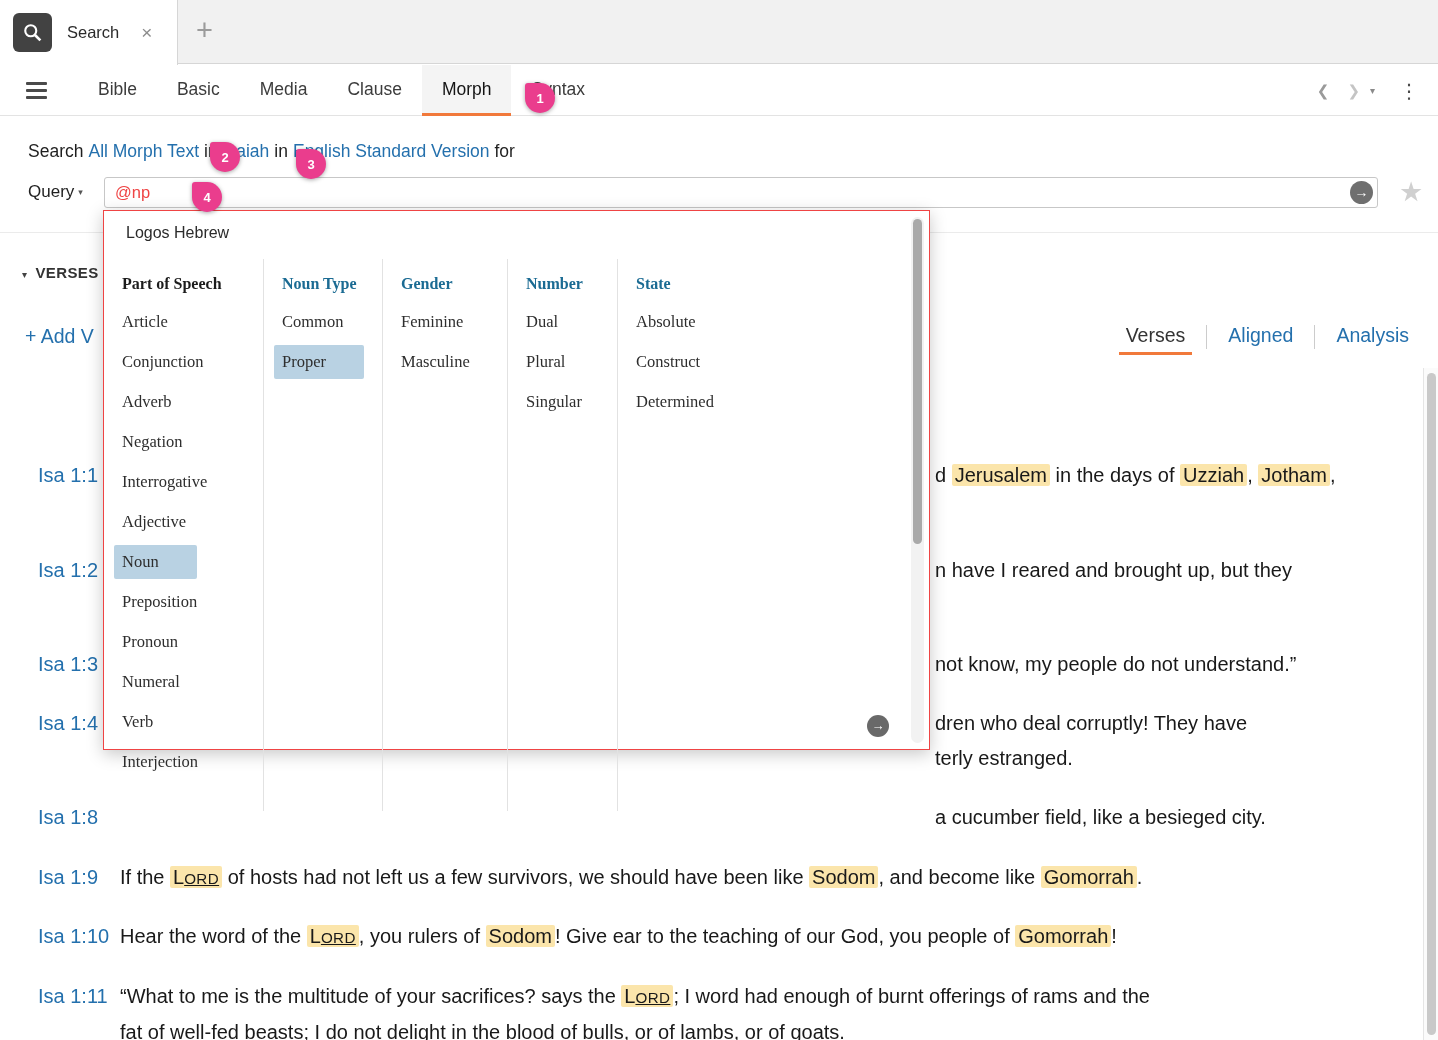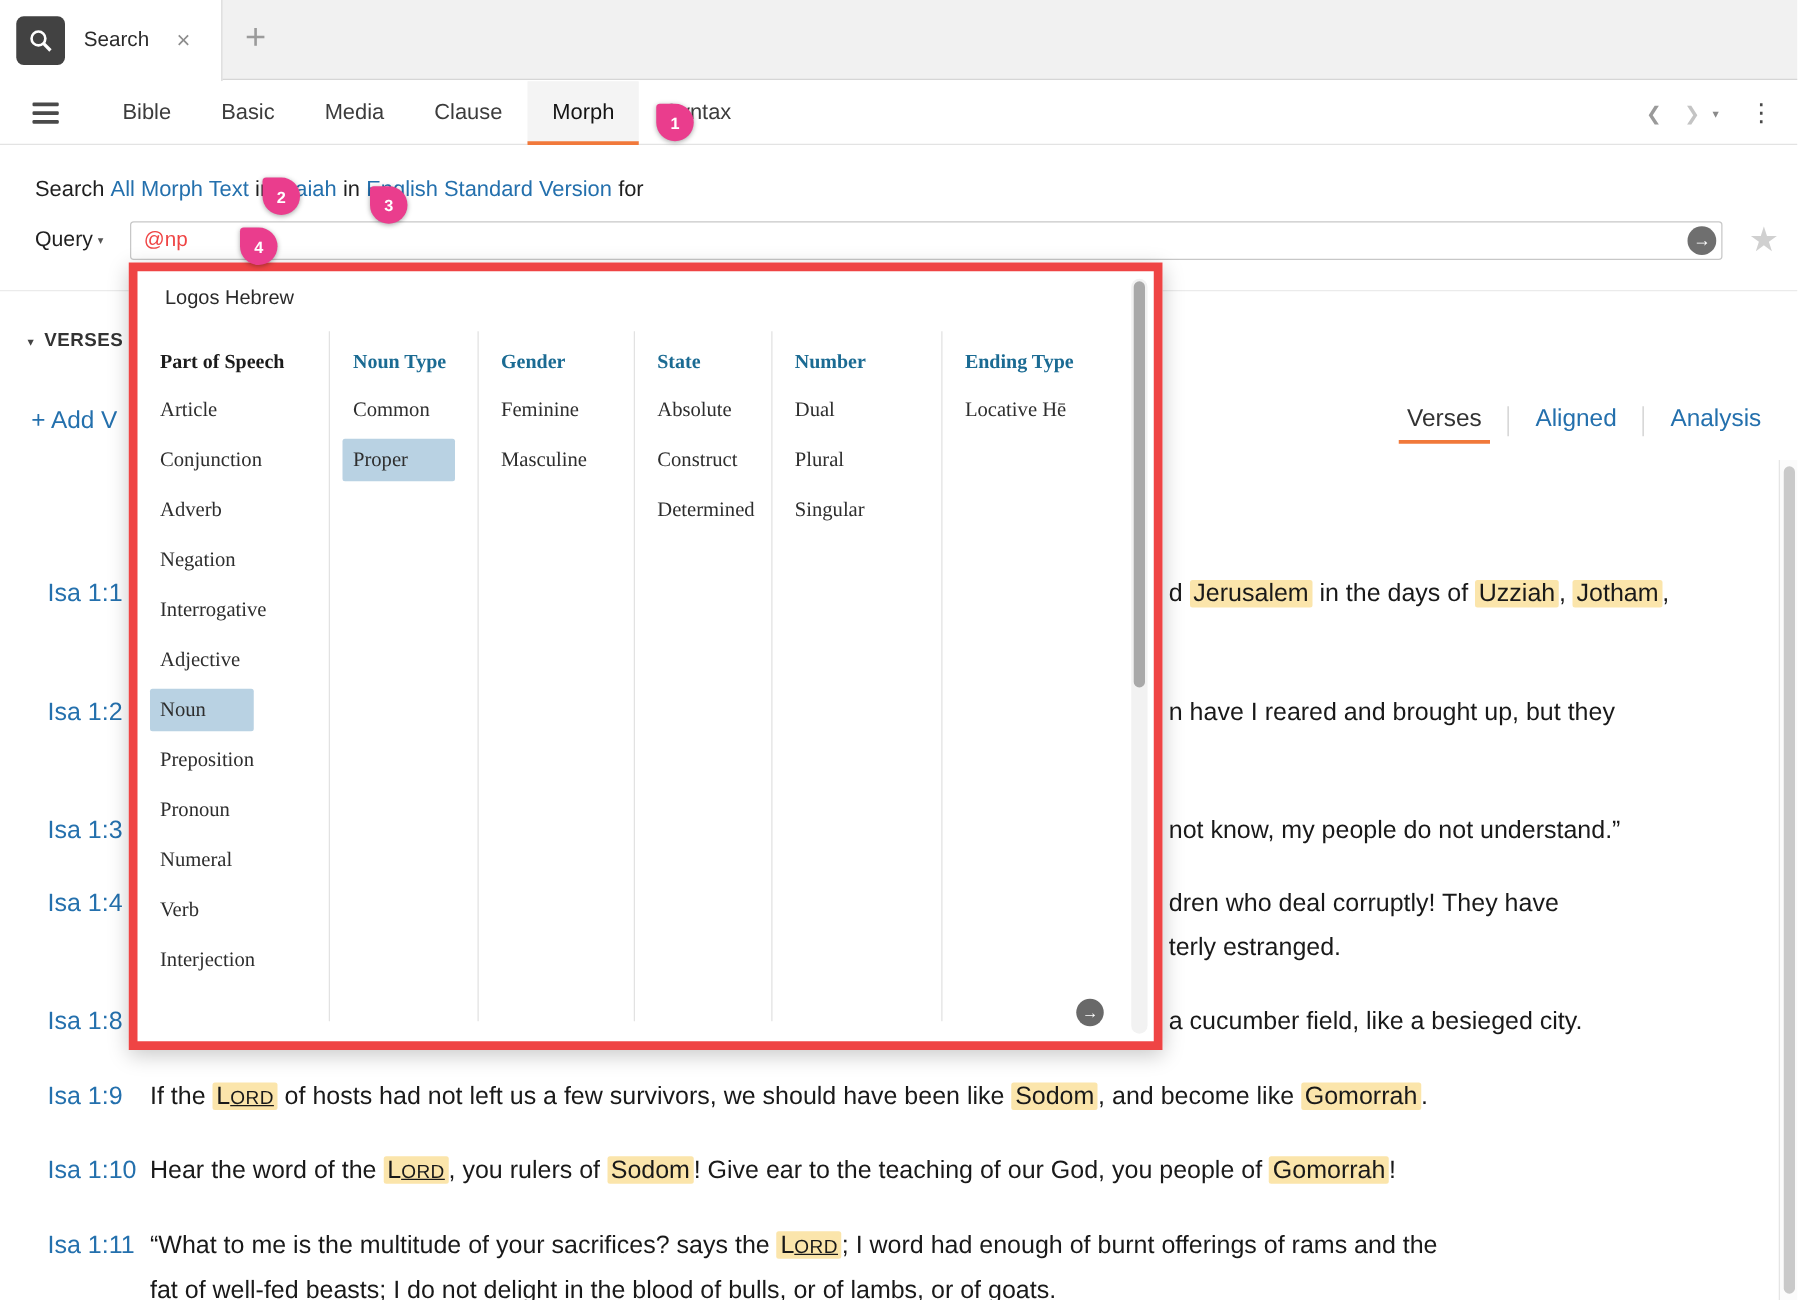--- a/index.html
+++ b/index.html
@@ -56,21 +56,21 @@
   .vrow { position:absolute; left:0; width:1420px; }
   .vref { position:absolute; left:38px; top:0; color:#2470ad; font-size:20px; line-height:35px; cursor:pointer; white-space:nowrap; }
   .vtext { font-size:20px; line-height:35px; color:#191919; }
   .vtext.occluded { margin-left:935px; }
   .vtext.normal { margin-left:120px; }
   .vline { white-space:nowrap; }
   .hl { background:#fbe5ab; padding:0 3px; border-radius:2px; }
   .sc-rest { font-size:0.76em; letter-spacing:0.4px;text-decoration:underline; }
 
   
-  .morph-panel { position:absolute; left:103px; top:210px; width:827px; height:630px; background:#fff; border:7px solid #ef4444; box-shadow:0 4px 16px rgba(0,0,0,0.22); z-index:30; }
+  .morph-panel { position:absolute; left:103px; top:210px; width:827px; height:540px; background:#fff; border:1px solid #ef4444; box-shadow:0 4px 16px rgba(0,0,0,0.22); z-index:30; }
   .mp-title { position:absolute; left:22px; top:13px; font-size:16px; color:#2b2b2b; cursor:pointer; }
   .mcol-wrap { position:absolute; left:0; top:48px; right:32px; height:552px; display:flex; }
   .mcol { padding-left:18px; border-right:1px solid #e2e2e2;font-family:Liberation Serif, serif; }
   .mcol:last-child { border-right:none; }
   .mcol:nth-of-type(1){ width:160px; }
   .mcol:nth-of-type(2){ width:119px; }
   .mcol:nth-of-type(3){ width:125px; }
   .mcol:nth-of-type(4){ width:110px; }
   .mcol:nth-of-type(5){ width:141px; }
   .mcol:nth-of-type(6){ flex:1; }
@@ -240,41 +240,35 @@
         </div>
       </div>
       <div class="mcol">
         <div class="mhead">Gender</div>
         <div class="mitems">
           <div class="mitem">Feminine</div>
           <div class="mitem">Masculine</div>
         </div>
       </div>
       <div class="mcol">
+        <div class="mhead">Number</div>
+        <div class="mitems">
+          <div class="mitem">Dual</div>
+          <div class="mitem">Plural</div>
+          <div class="mitem">Singular</div>
+        </div>
+      </div>
+      <div class="mcol">
         <div class="mhead">State</div>
         <div class="mitems">
           <div class="mitem">Absolute</div>
           <div class="mitem">Construct</div>
           <div class="mitem">Determined</div>
         </div>
       </div>
-      <div class="mcol">
-        <div class="mhead">Number</div>
-        <div class="mitems">
-          <div class="mitem">Dual</div>
-          <div class="mitem">Plural</div>
-          <div class="mitem">Singular</div>
-        </div>
-      </div>
-      <div class="mcol">
-        <div class="mhead">Ending Type</div>
-        <div class="mitems">
-          <div class="mitem">Locative Hē</div>
-        </div>
-      </div>
     </div>
   <div class="mp-scroll">
       <div class="mp-thumb"></div>
     </div>
   <div class="mp-go">→</div>
 </div>
 
 <div id="pin-layer">
     <div class="pin">
       <span>1</span>

